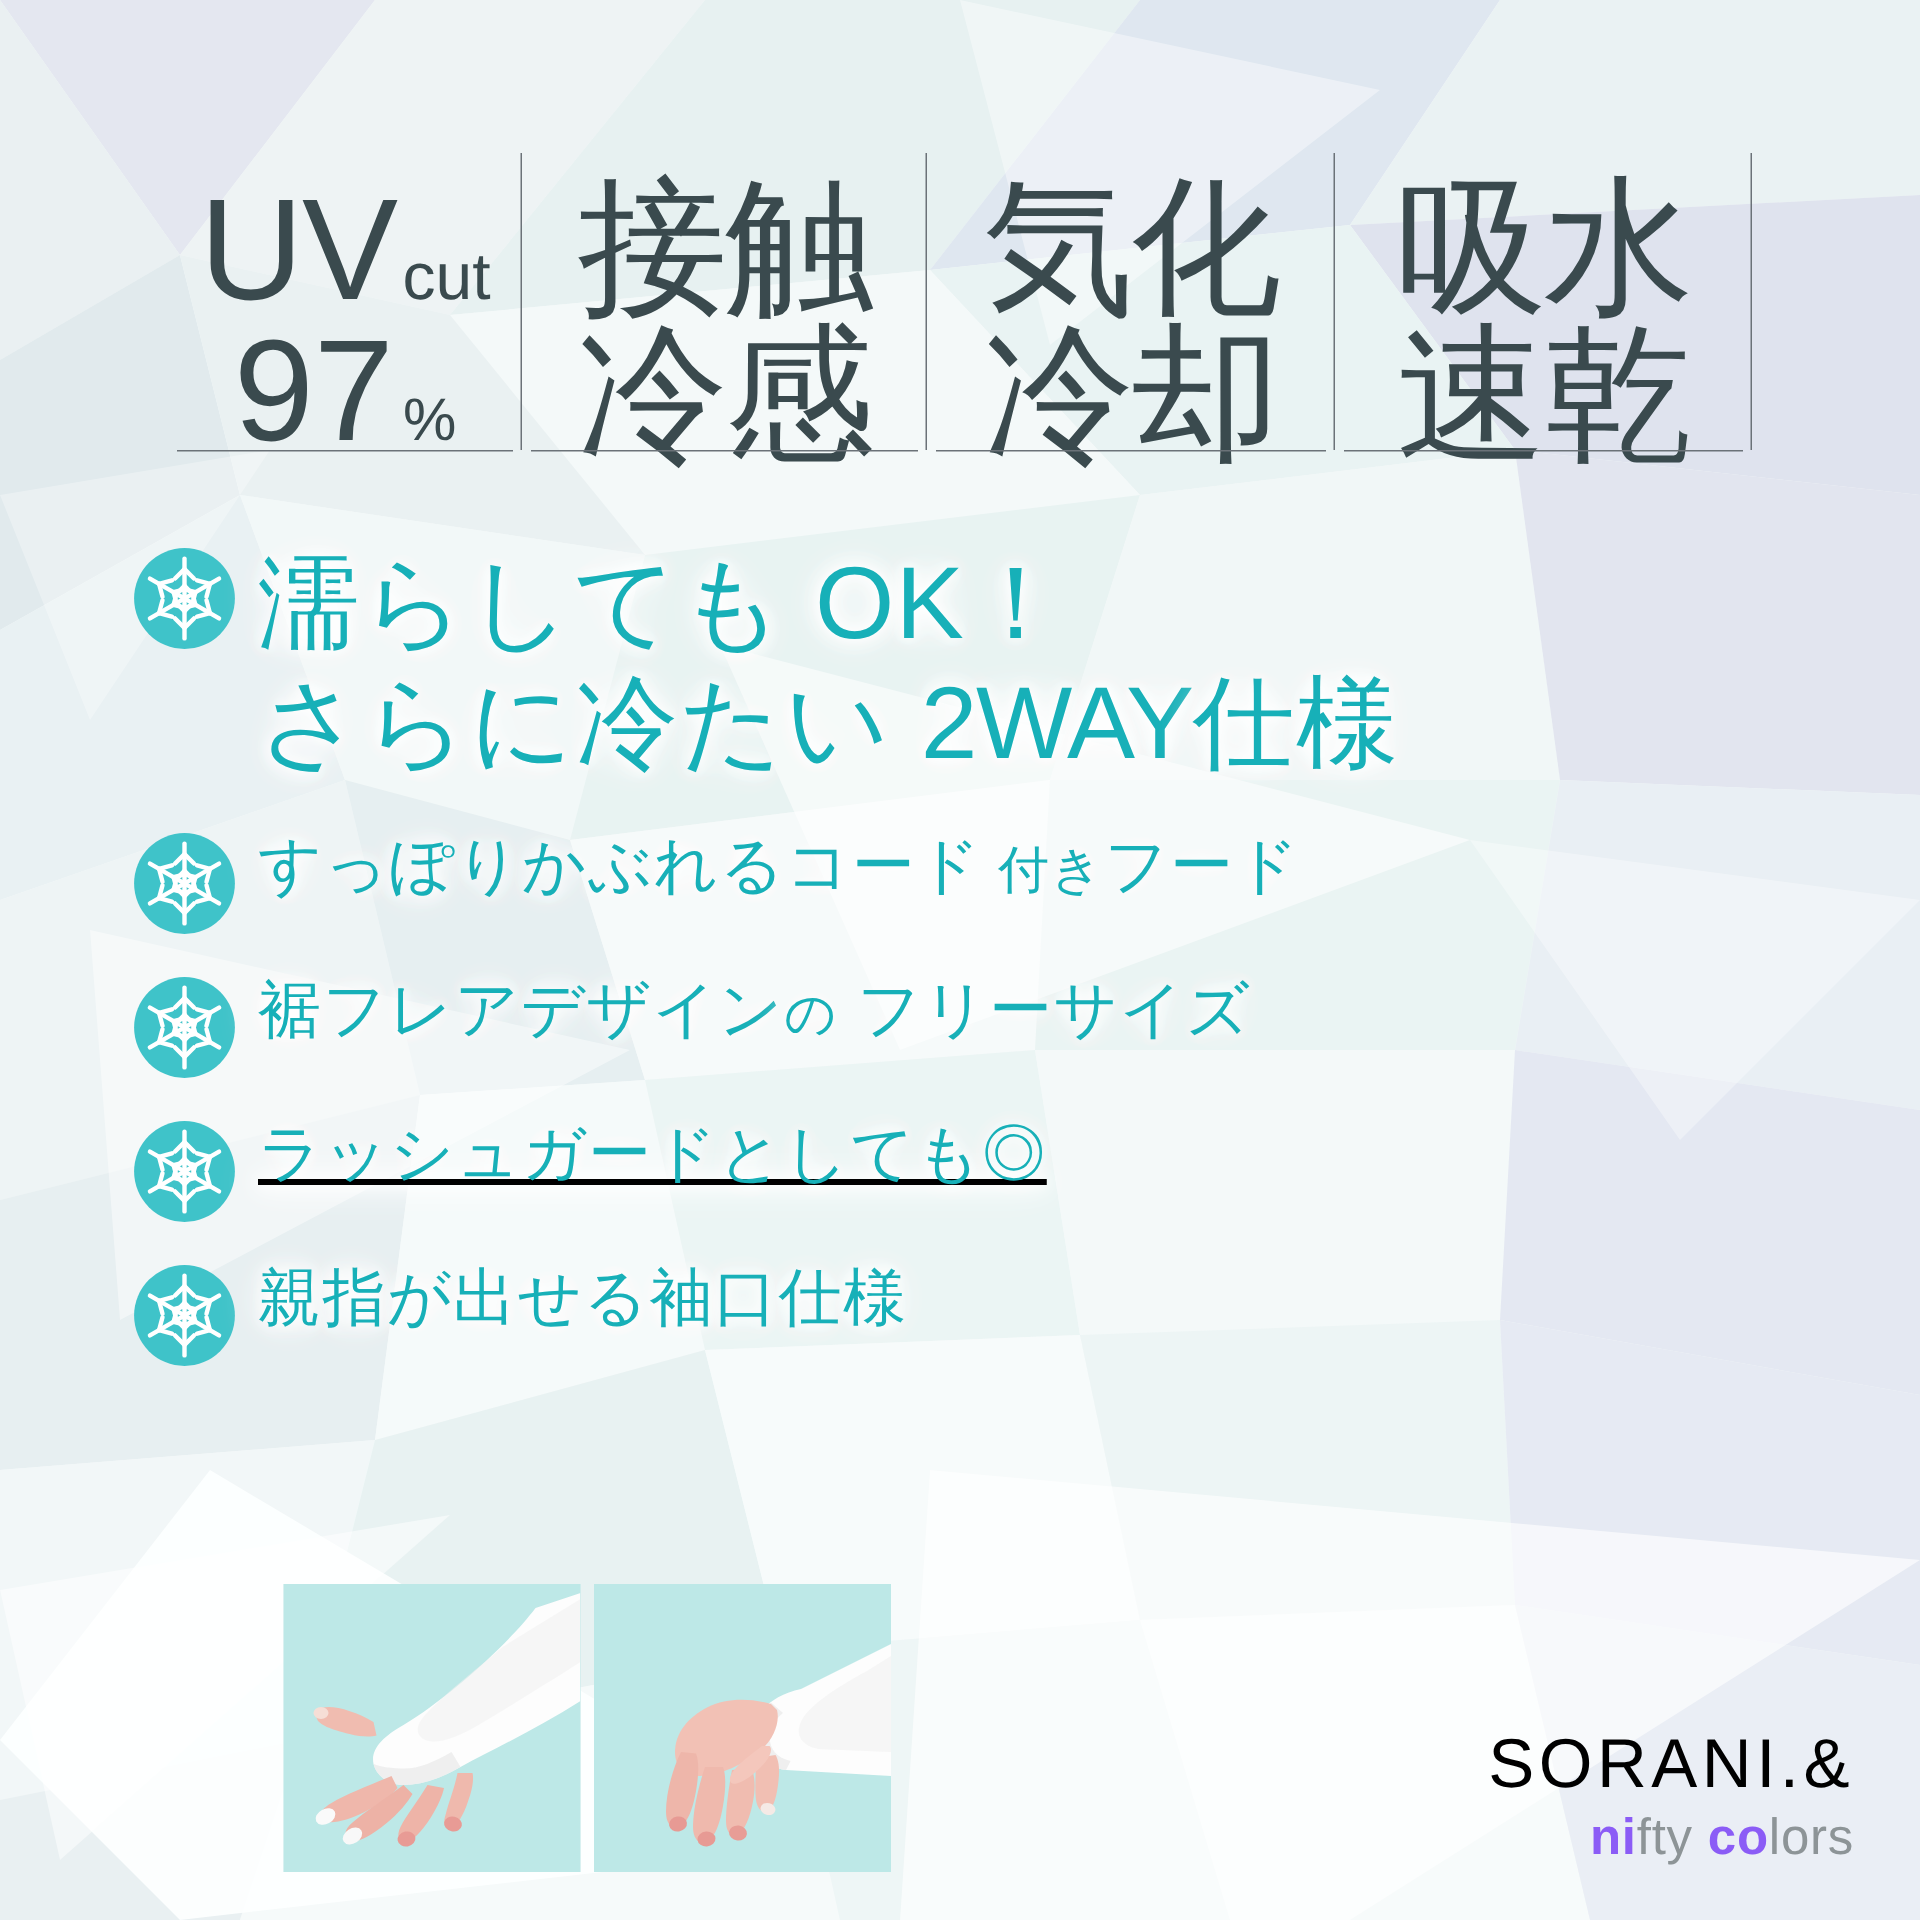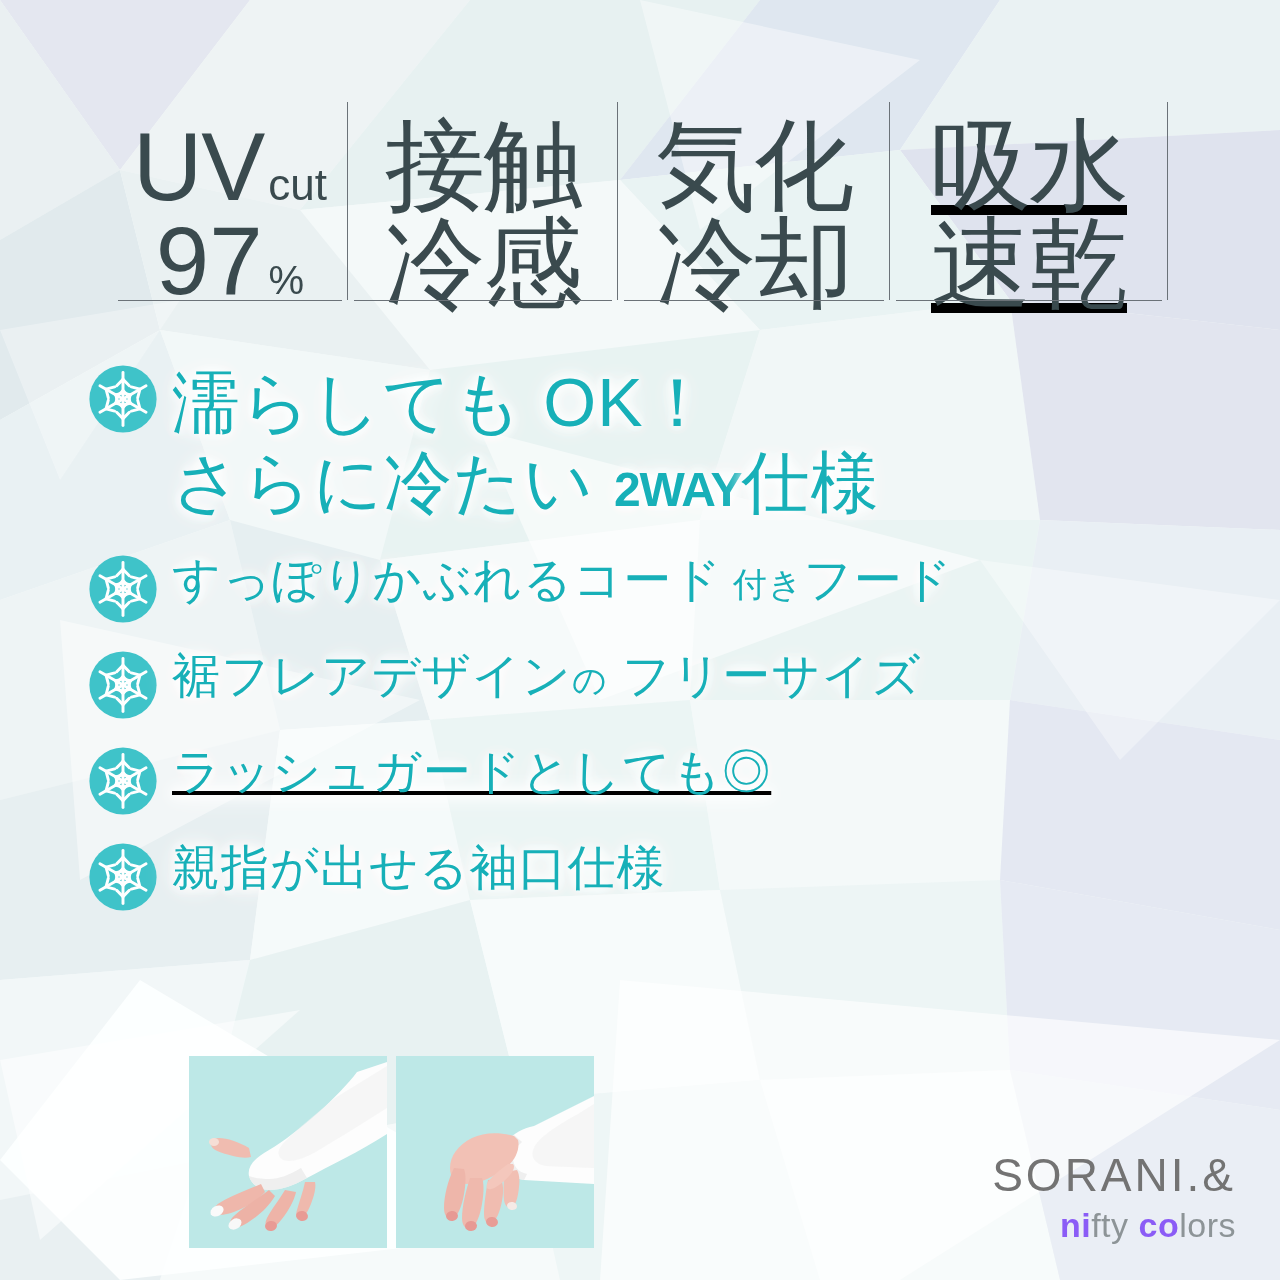--- a/index.html
+++ b/index.html
@@ -47,21 +47,21 @@
     display: flex;
     flex-direction: column;
     align-items: center;
     justify-content: center;
     box-sizing: border-box;
     padding: 0 6px;
   }
   .feature-cell.c1 { width: 236px; }
   .feature-cell.c2 { width: 270px; }
   .feature-cell.c3 { width: 272px; }
-  .feature-cell.c4 { width: 278px; text-decoration: underline; }
+  .feature-cell.c4 { width: 278px; }
 
   
   .feature-cell::after {
     content: "";
     position: absolute;
     right: 0;
     top: 0;
     bottom: 26px;
     width: 1px;
     background: #6b7278;
@@ -141,25 +141,25 @@
     text-shadow:
       0 0 14px #ffffff, 0 0 14px #ffffff,
       0 0 24px #ffffff, 0 0 30px #ffffff,
       0 0 8px #ffffff;
   }
   .bullet-text .ln {
     display: block;
     white-space: nowrap;
   }
   .size-l  { font-size: 68px; }
-  .size-m  { font-size: 48px; }
+  .size-m  { font-size: 42px; }
   .size-xs { font-size: 34px; }
   .hl-2way {
-    font-size: 48px;
-    font-weight: 700;
+    font-size: 68px;
+    font-weight: 400;
     letter-spacing: -1px;
   }
 
   .b1 { margin-bottom: 30px; }
   .b2 { margin-bottom: 24px; }
   .b3 { margin-bottom: 24px; }
   .b4 { margin-bottom: 24px; text-decoration: underline; }
 
   
   #photos {
@@ -181,21 +181,21 @@
   
   #brand {
     position: absolute;
     right: 44px;
     bottom: 34px;
     text-align: right;
     z-index: 7;
   }
   #brand-main {
     font-size: 46px;
-    color: #737373;
+    color: #000000;
     letter-spacing: 3px;
     font-weight: 400;
     line-height: 1.05;
   }
   #brand-sub {
     font-size: 34px;
     line-height: 1.2;
     margin-top: 6px;
     letter-spacing: 0.5px;
     white-space: nowrap;

